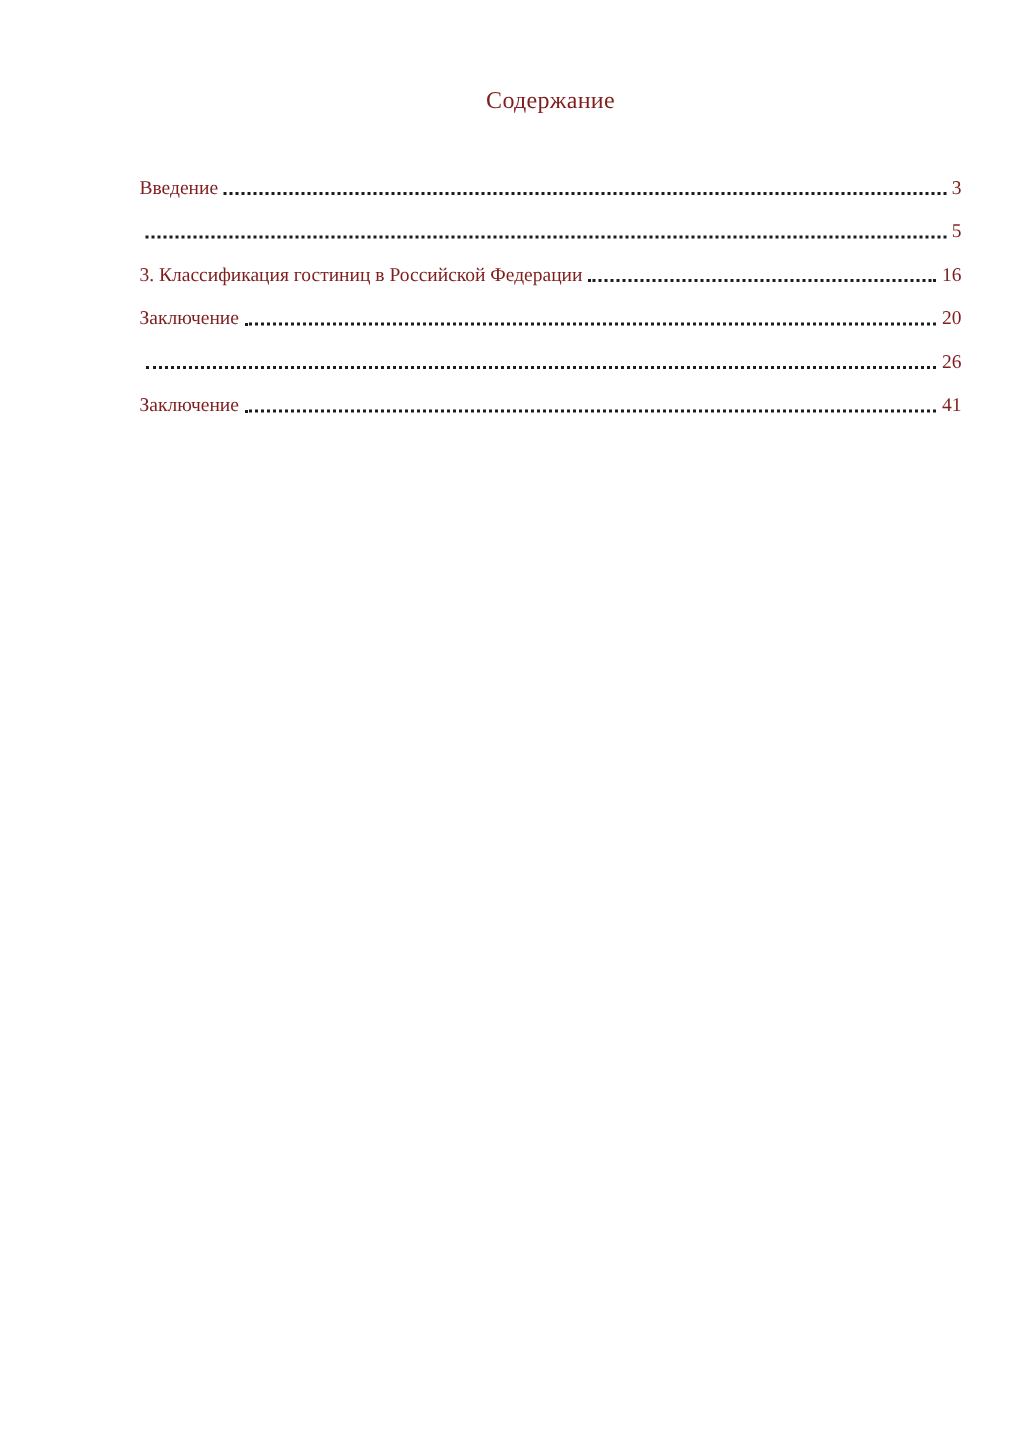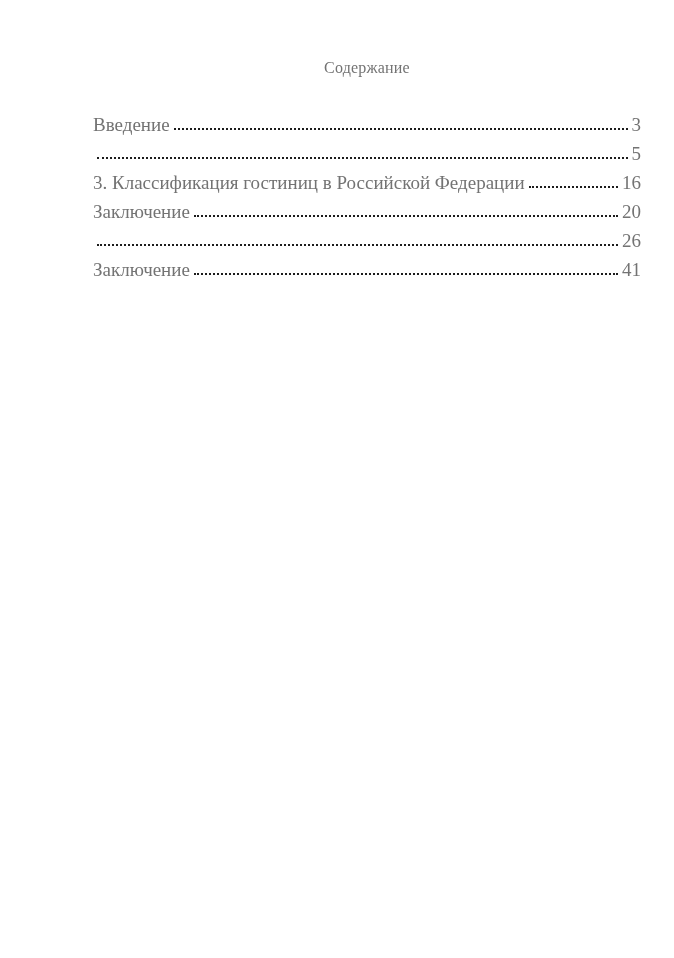--- a/index.html
+++ b/index.html
@@ -6,39 +6,39 @@
     margin: 0;
     padding: 0;
     background: #ffffff;
   }
   .page {
     position: relative;
     width: 674px;
     height: 794px;
     background: #ffffff;
     font-family: "Liberation Serif", "DejaVu Serif", serif;
-    color: #737373;
+    color: #7f1d1d;
     overflow: hidden;
     box-sizing: border-box;
   }
   .content {
     padding: 58px 33px 0 93px;
     box-sizing: border-box;
   }
   .doc-title {
     text-align: center;
     font-size: 16px;
     font-weight: normal;
     letter-spacing: 0.2px;
     margin: 0 0 0 0;
     line-height: 20px;
   }
   .toc-list {
     margin-top: 28px;
-    font-size: 19px;
+    font-size: 13px;
   }
   .toc-row {
     display: flex;
     align-items: flex-end;
     height: 29px;
     line-height: 21px;
   }
   .toc-label {
     white-space: nowrap;
     flex: 0 0 auto;

